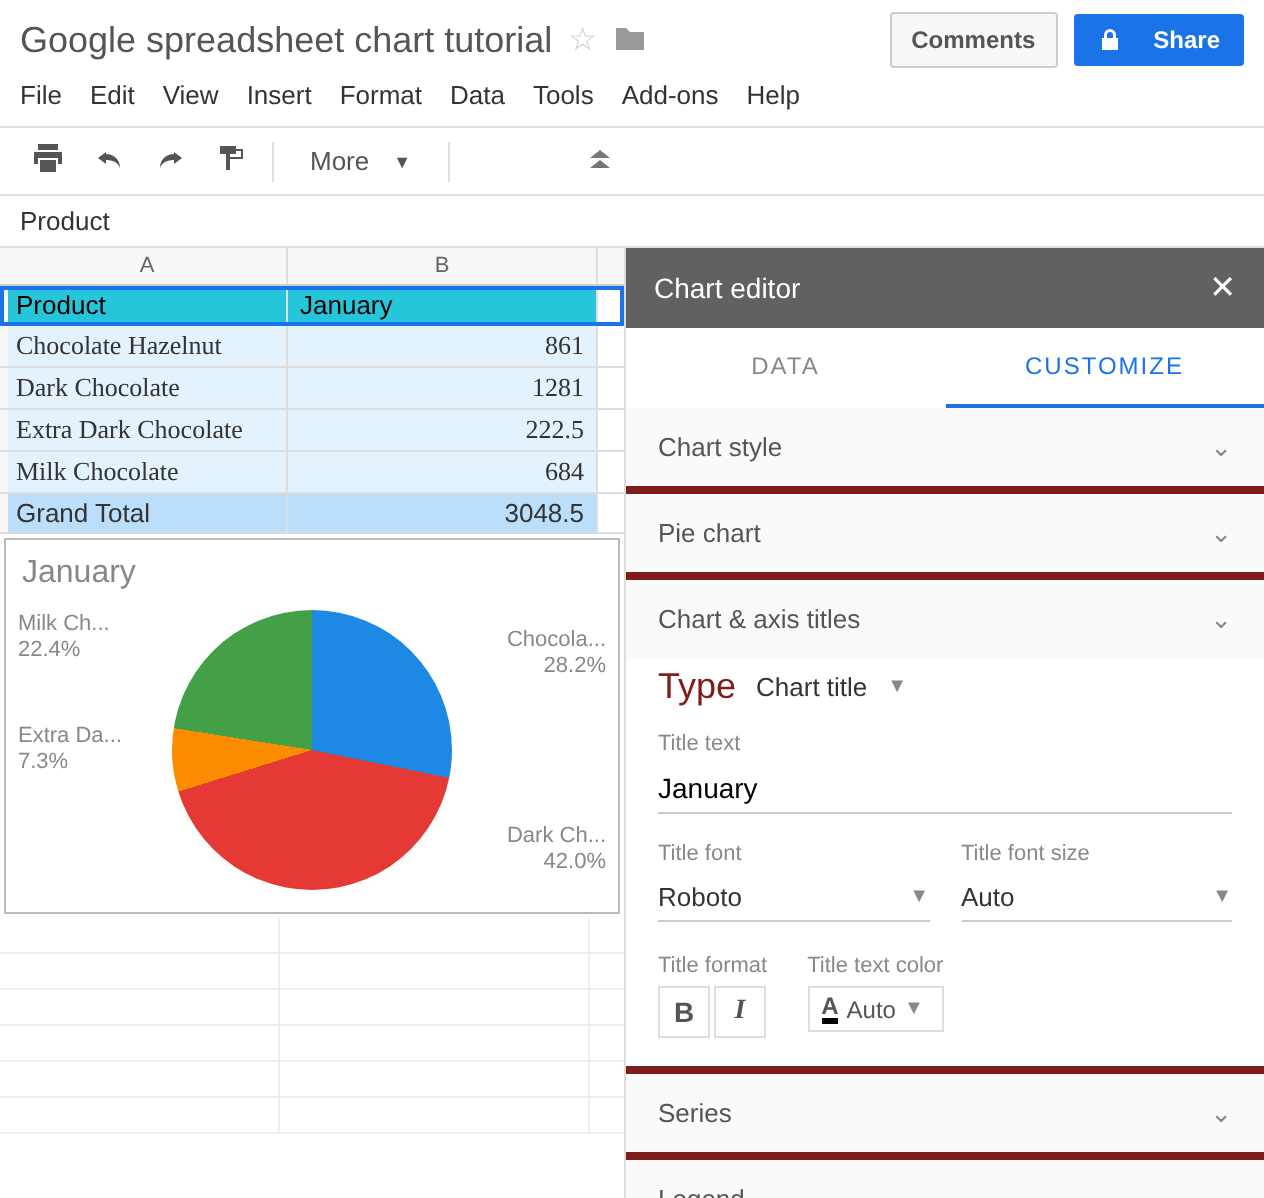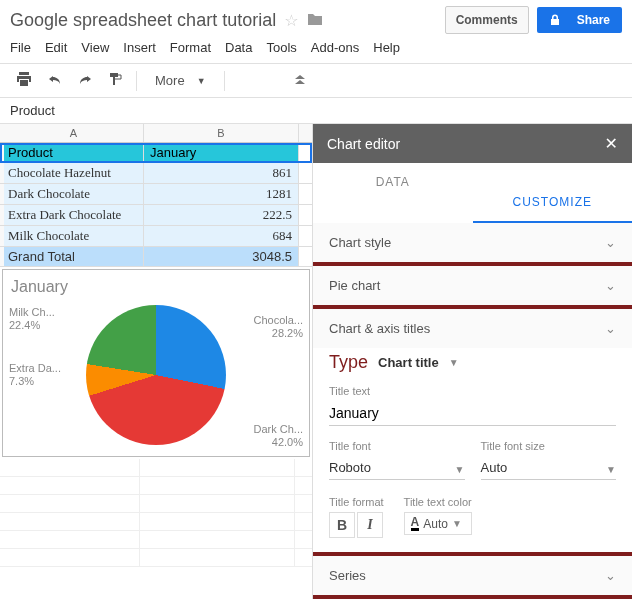--- a/index.html
+++ b/index.html
@@ -42,34 +42,34 @@
 .empty-rows { }
 .empty-row { height: 18px; border-bottom: 1px solid #eee; display: flex; }
 .empty-row .ca { flex: 0 0 140px; border-right: 1px solid #eee; }
 .empty-row .cb { flex: 0 0 155px; border-right: 1px solid #eee; }
 
 .editor { flex: 1; background: #fafafa; border-left: 1px solid #ddd; display: flex; flex-direction: column; }
 .editor-hdr { background: #616161; color: #fff; padding: 10px 14px; display: flex; justify-content: space-between; align-items: center; font-size: 14px; }
 .close-x { cursor: pointer; font-size: 16px; }
 .tabs { display: flex; background: #fff; }
 .tab { flex: 1; text-align: center; padding: 12px 0; font-size: 12px; letter-spacing: 1px; color: #888; cursor: pointer; }
-.tab.active { color: #1a73e8; border-bottom: 2px solid #1a73e8; margin-top: 20px; }
+.tab.active { color: #1a73e8; border-bottom: 2px solid #1a73e8; }
 .section { border-bottom: 4px solid #7f1d1d; }
 .sec-hdr { display: flex; justify-content: space-between; align-items: center; padding: 12px 16px; font-size: 13px; color: #555; cursor: pointer; background: #fafafa; }
 .chev { color: #888; }
 .sec-body { padding: 4px 16px 14px; background: #fff; }
 .field-row { display: flex; align-items: center; gap: 10px; margin-bottom: 12px; }
 .type-lbl { font-size: 18px; color: #7f1d1d; }
-.type-val { font-size: 13px; color: #333; font-weight: bold; }
+.type-val { font-size: 13px; color: #333; font-weight: normal; }
 .drop-arrow { color: #888; font-size: 10px; }
 .small-lbl { font-size: 11px; color: #888; margin-bottom: 4px; }
 .text-input { width: 100%; border: none; border-bottom: 1px solid #ccc; padding: 4px 0; font-size: 14px; background: transparent; outline: none; }
 .two-col { display: flex; gap: 16px; margin-top: 14px; }
 .two-col > div { flex: 1; }
-.select-fake { display: flex; justify-content: space-between; align-items: flex-end; border-bottom: 1px solid #ccc; padding: 4px 0; font-size: 13px; cursor: pointer; }
+.select-fake { display: flex; justify-content: space-between; align-items: center; border-bottom: 1px solid #ccc; padding: 4px 0; font-size: 13px; cursor: pointer; }
 .fmt-row { display: flex; gap: 20px; margin-top: 16px; }
 .fmt-btns { display: flex; gap: 2px; }
 .fmt-btn { width: 26px; height: 26px; border: 1px solid #ddd; background: #fff; display: flex; align-items: center; justify-content: center; font-weight: bold; cursor: pointer; font-size: 14px; color: #555; }
 .fmt-btn.i { font-style: italic; font-family: serif; }
 .color-btn { display: flex; align-items: center; gap: 4px; border: 1px solid #ddd; background: #fff; padding: 3px 6px; font-size: 12px; color: #555; cursor: pointer; }
 </style>
 </head>
 <body>
 
 <div class="header">
@@ -175,21 +175,21 @@
             <div class="pct">22.4%</div>
           </div>
         <div class="lbl" style="left:2px;top:62px">
             <div>Extra Da...</div>
             <div class="pct">7.3%</div>
           </div>
         <div class="lbl" style="right:2px;top:14px;text-align:right">
             <div>Chocola...</div>
             <div class="pct">28.2%</div>
           </div>
-        <div class="lbl" style="right:2px;bottom:1px;text-align:right">
+        <div class="lbl" style="right:2px;bottom:12px;text-align:right">
             <div>Dark Ch...</div>
             <div class="pct">42.0%</div>
           </div>
         <div class="pie"></div>
       </div>
     </div>
     <div class="empty-rows">
       <div class="empty-row">
           <div class="ca"></div>
           <div class="cb"></div>

